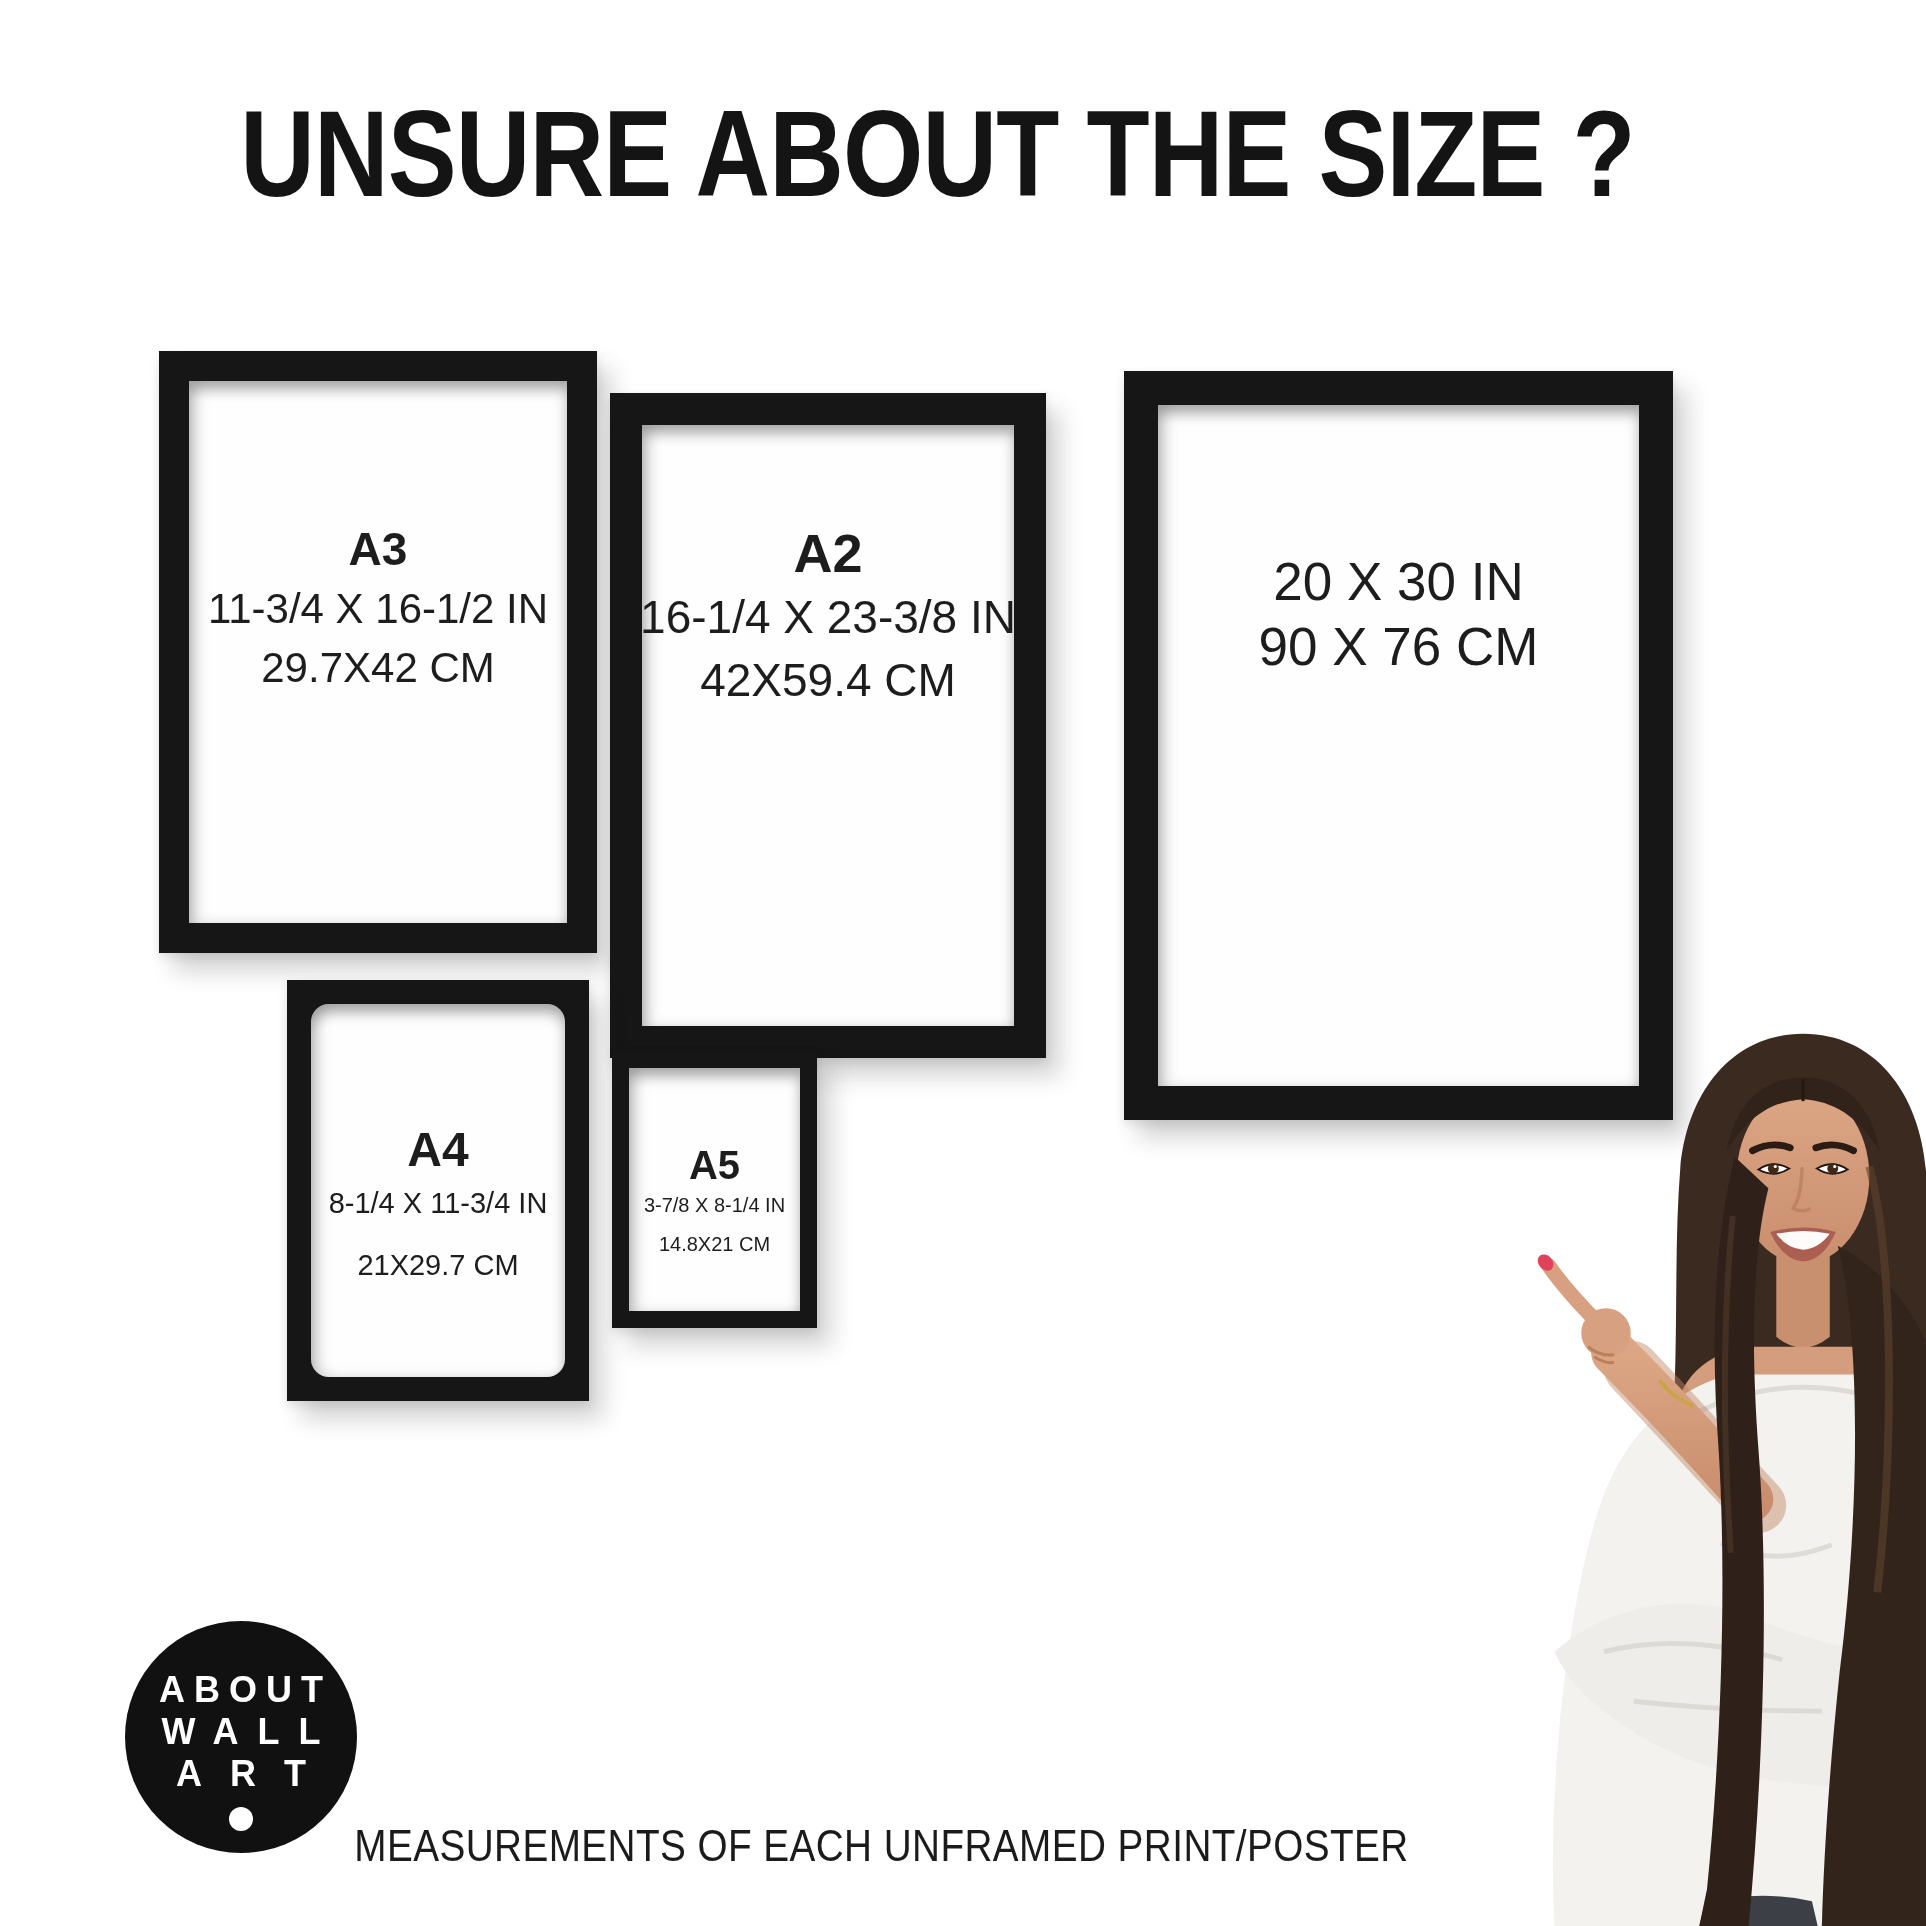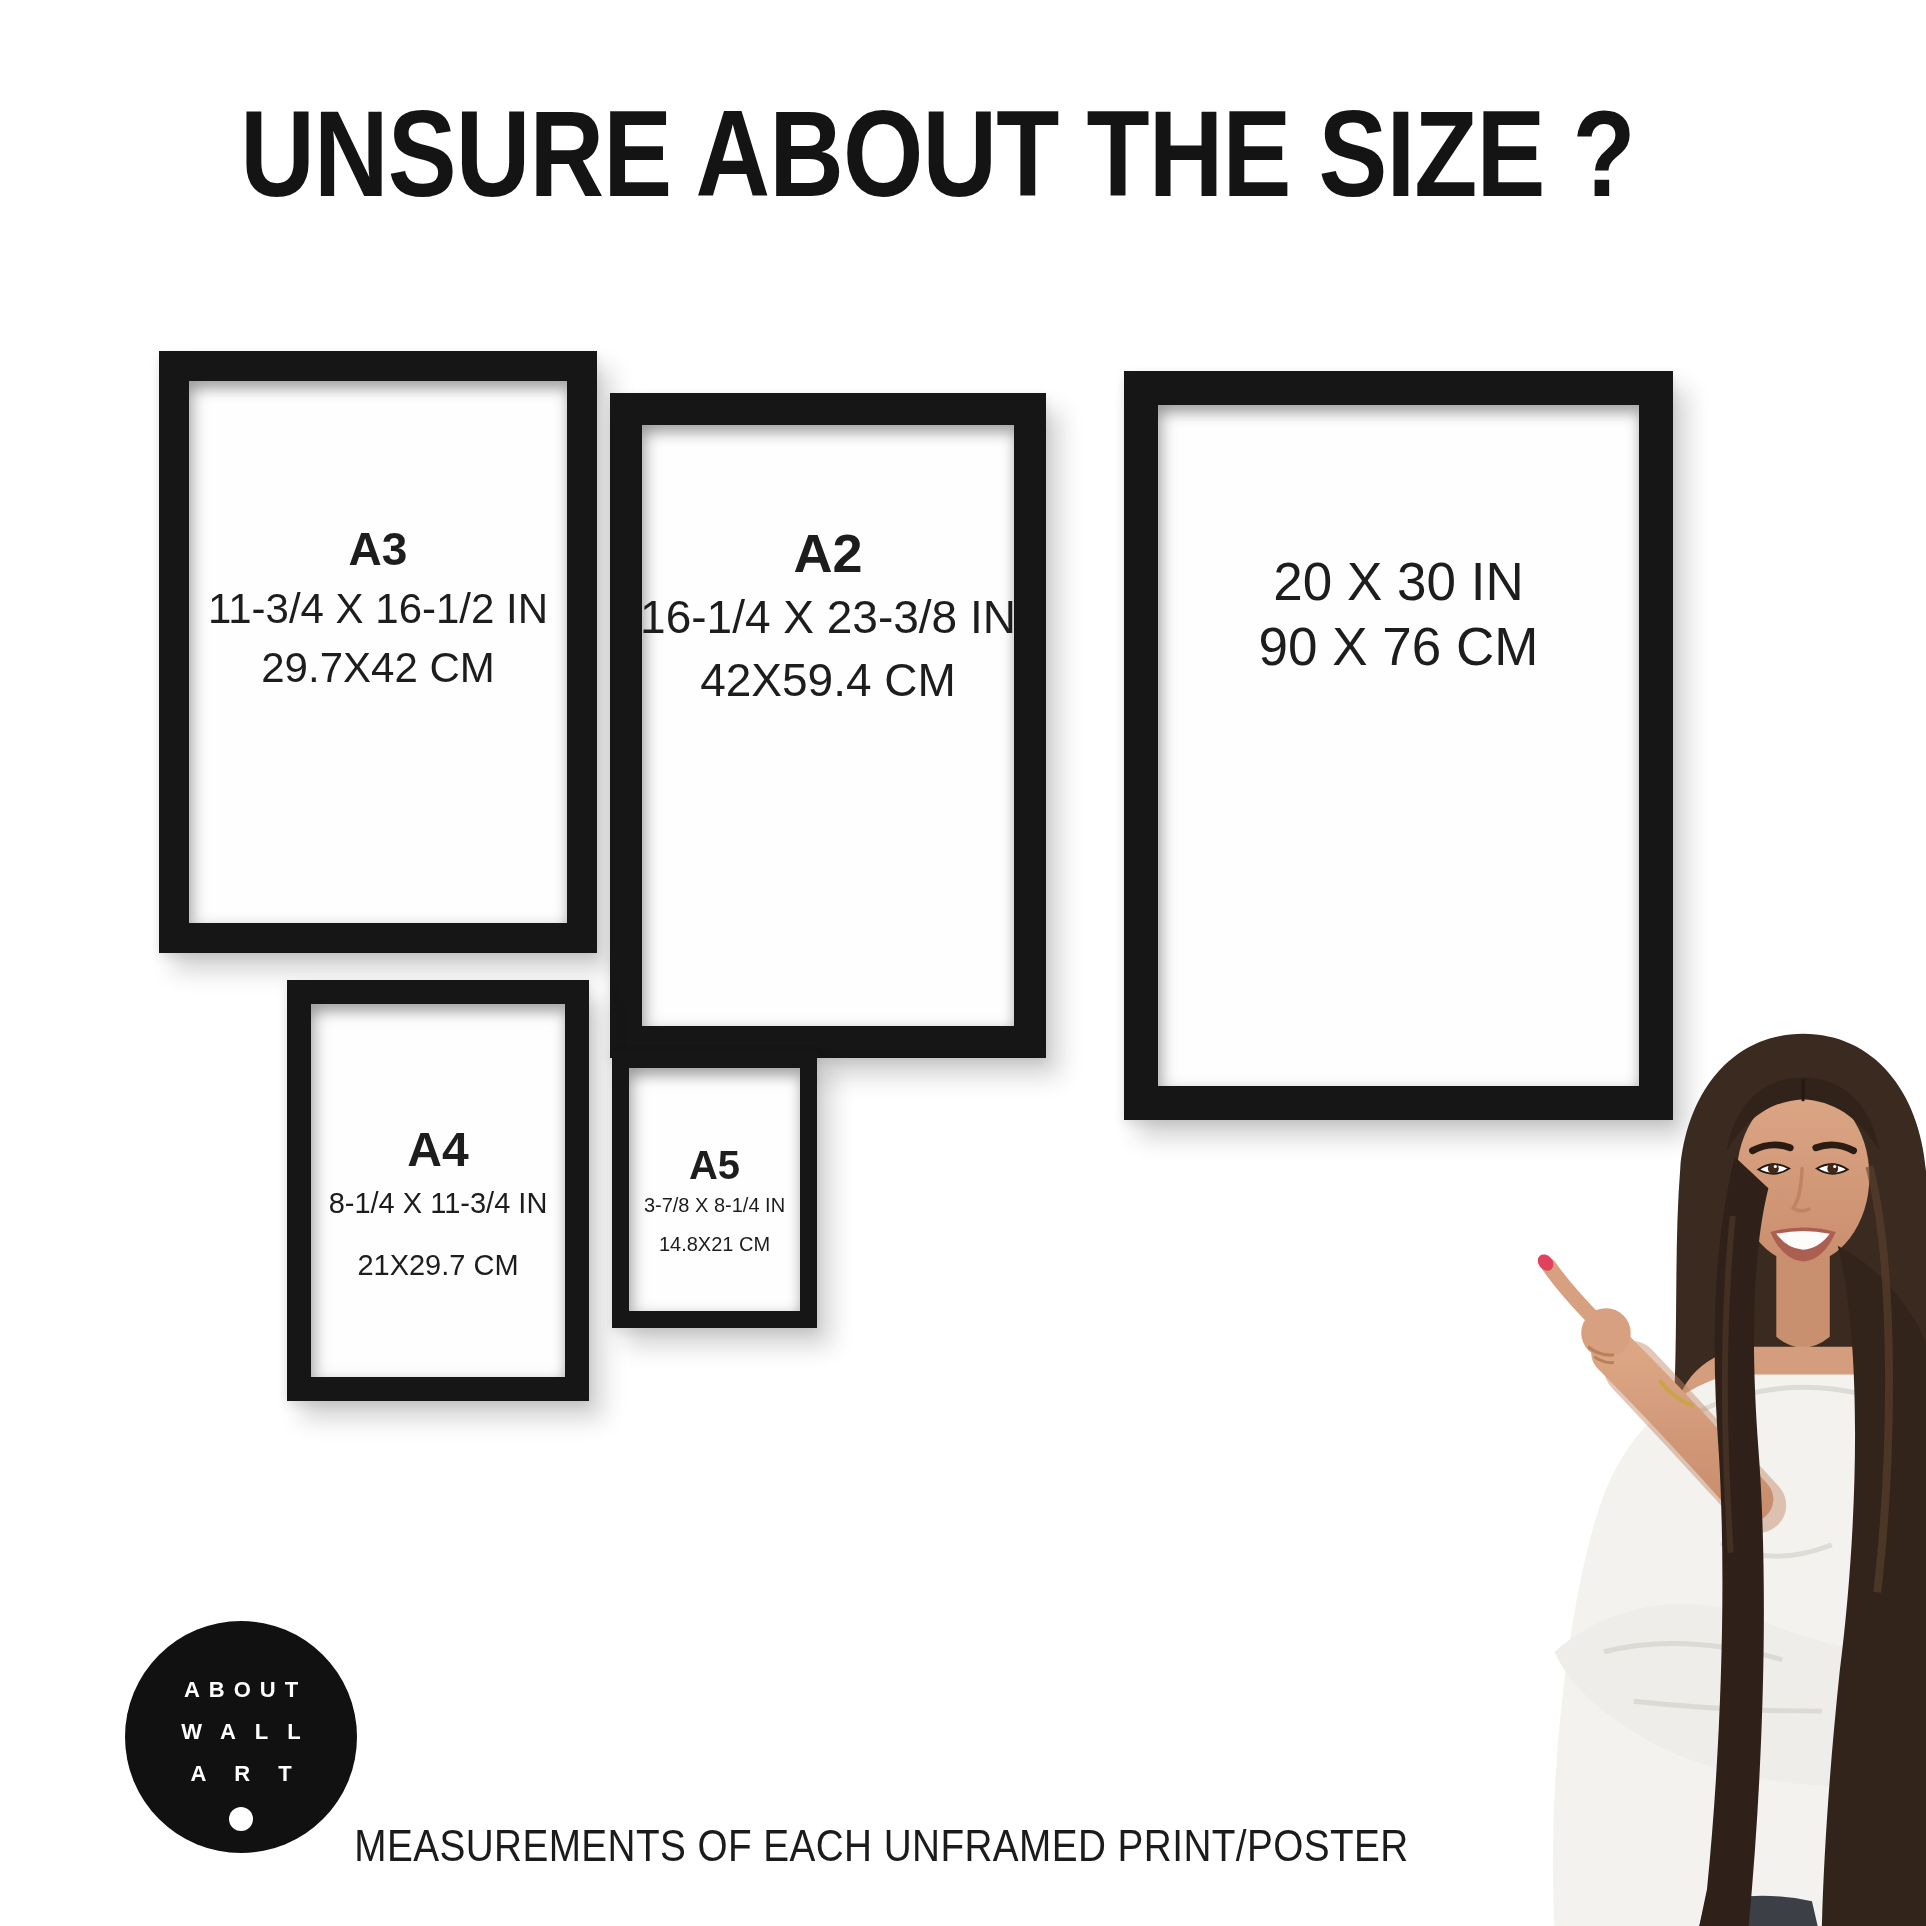--- a/index.html
+++ b/index.html
@@ -39,41 +39,41 @@
   .t-a2{transform:translateY(-109px);}
   .t-a2 .size-label{font-size:54px;line-height:65px;}
   .t-a2 .size-line{font-size:46px;line-height:63px;}
 
   .f-big{left:1124px;top:371px;width:549px;height:749px;}
   .f-big .paper{left:34px;top:34px;right:34px;bottom:34px;}
   .t-big{transform:translateY(-132px);}
   .t-big .size-line{font-size:53px;line-height:65px;}
 
   .f-a4{left:287px;top:980px;width:302px;height:421px;}
-  .f-a4 .paper{left:24px;top:24px;right:24px;bottom:24px;}
+  .f-a4 .paper{left:24px;top:24px;right:24px;bottom:24px;border-radius:18px;}
   .t-a4{transform:translateY(13px);}
   .t-a4 .size-label{font-size:48px;line-height:61px;}
   .t-a4 .size-line{font-size:29px;line-height:46px;}
   .t-a4 .cm{margin-top:16px;}
 
   .f-a5{left:612px;top:1051px;width:205px;height:277px;}
   .f-a5 .paper{left:17px;top:17px;right:17px;bottom:17px;}
   .t-a5{transform:translateY(10px);}
   .t-a5 .size-label{font-size:40px;line-height:50px;}
   .t-a5 .size-line{font-size:20px;line-height:31px;}
   .t-a5 .cm{margin-top:8px;}
 
   
   .logo{
     position:absolute;left:125px;top:1621px;width:232px;height:232px;border-radius:50%;
     background:#111111;display:flex;flex-direction:column;align-items:center;
     padding-top:0;box-sizing:border-box;justify-content:center;
   }
   .logo-lines{margin-top:26px;}
-  .logo-line{display:block;text-align:center;color:#ffffff;font-weight:700;font-size:22px;line-height:42px;}
+  .logo-line{display:block;text-align:center;color:#ffffff;font-weight:700;font-size:36px;line-height:42px;}
   .ll1{letter-spacing:9px;padding-left:9px;}
   .ll2{letter-spacing:19px;padding-left:19px;}
   .ll3{letter-spacing:28px;padding-left:28px;}
   .logo-dot{width:24px;height:24px;border-radius:50%;background:#ffffff;margin-top:12px;}
 
   
   .caption{
     position:absolute;top:1820px;left:-82px;width:1927px;text-align:center;
     font-size:45px;font-weight:400;letter-spacing:0.5px;color:#1b1b1b;
     transform:scaleX(0.86);transform-origin:50% 50%;white-space:nowrap;

